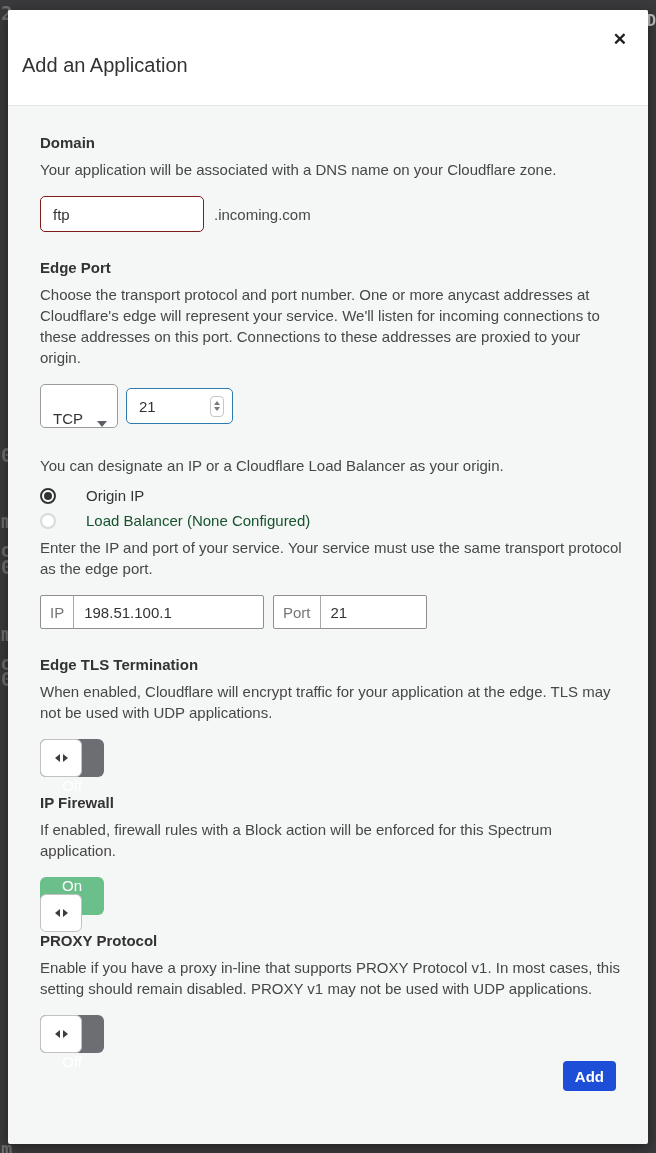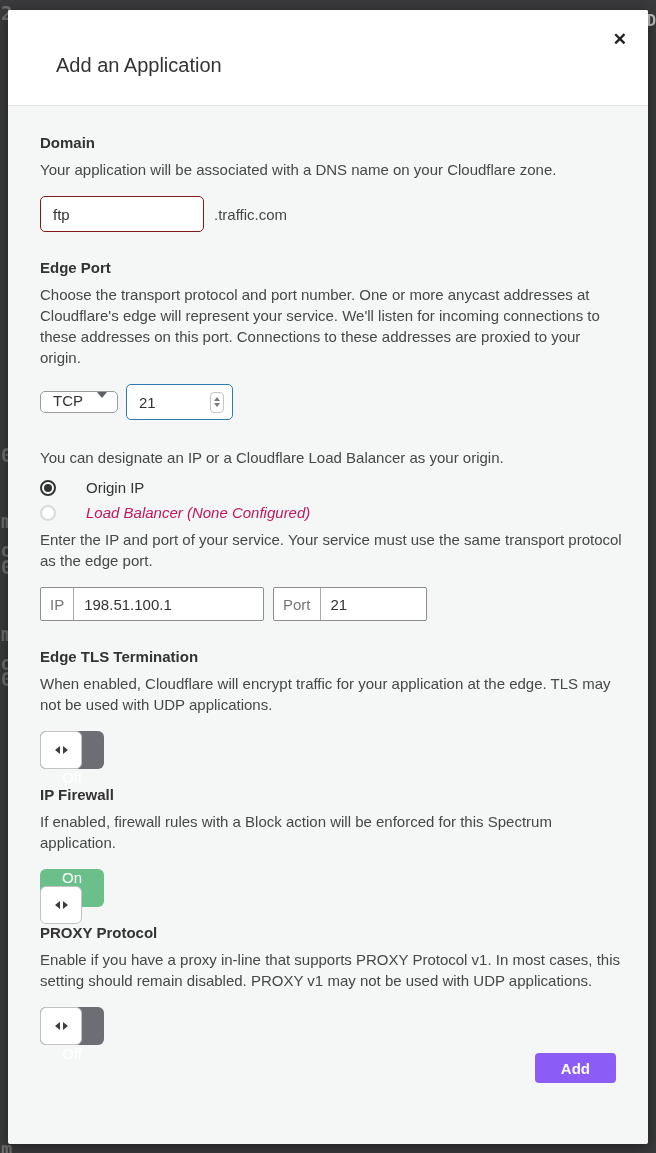--- a/index.html
+++ b/index.html
@@ -40,21 +40,21 @@
     border-radius:2px;
     box-shadow:0 3px 14px rgba(0,0,0,.45);
   }
   .modal-header {
     position:relative;
     height:96px; background:#fff;
     border-bottom:1px solid #e4e4e4;
     border-radius:2px 2px 0 0;
   }
   .modal-title {
-    position:absolute; left:48px; top:44px;
+    position:absolute; left:14px; top:44px;
     font-size:20px; color:#333; font-weight:400;
   }
   .close-btn {
     position:absolute; top:21px; right:21px;
     font-size:17px; font-weight:bold; color:#1f1f1f;
     cursor:pointer; line-height:1;
   }
 
   .modal-body { padding:28px 32px 0 32px; }
 
@@ -79,24 +79,24 @@
     border:1px solid #7f1d1d; border-radius:5px;
     background:#fff; padding:0 12px;
     font-size:15px; color:#333;
     font-family:"Liberation Sans", sans-serif;
     outline:none;
   }
   .suffix { font-size:15px; color:#474747; margin-left:10px; }
 
   
   .select-box {
-    width:78px; height:22px;
+    width:78px; height:44px;
     border:1px solid #9b9b9b; border-radius:5px;
     background:#fff; padding:0 10px 0 12px;
-    display:flex; align-items:flex-start; justify-content:space-between;
+    display:flex; align-items:flex-end; justify-content:space-between;
     font-size:15px; color:#333; cursor:pointer;
   }
   .tri-down-lg {
     width:0; height:0;
     border-left:5px solid transparent; border-right:5px solid transparent;
     border-top:6px solid #5c6066;
   }
 
   
   .number-box {
@@ -124,21 +124,21 @@
   .radio-row { display:flex; align-items:center; margin-bottom:8px; }
   .radio-outer {
     width:16px; height:16px; border-radius:50%;
     border:2px solid #333; background:#fff;
     display:flex; align-items:center; justify-content:center;
     margin-right:14px; flex:none;
   }
   .radio-dot { width:8px; height:8px; border-radius:50%; background:#333; }
   .radio-label { font-size:15px; color:#333;margin-left:16px; }
   .radio-row.disabled .radio-outer { border-color:#d9d9d9; }
-  .radio-row.disabled .radio-label { color:#be185d;font-style:italic; }
+  .radio-row.disabled .radio-label { color:#14532d; }
 
   
   .input-group {
     display:flex; align-items:stretch; height:34px;
     border:1px solid #8e8e8e; border-radius:2px; background:#fff;
   }
   .ig-label {
     display:flex; align-items:center; padding:0 9px;
     font-size:15px; color:#767676;
     border-right:1px solid #aaa;
@@ -167,22 +167,22 @@
   .toggle-label {
     flex:1; display:flex; align-items:center; justify-content:center;
     color:#fff;
   }
   .tri-left  { width:0;height:0;border-top:4px solid transparent;border-bottom:4px solid transparent;border-right:5px solid #3d3d3d; }
   .tri-right { width:0;height:0;border-top:4px solid transparent;border-bottom:4px solid transparent;border-left:5px solid #3d3d3d; }
 
   
   .footer-row { display:flex; justify-content:flex-end; }
   .add-btn {
-    height:30px; padding:0 26px;
-    background:#8b5cf6; border:none; border-radius:4px;
+    height:30px; padding:0 12px;
+    background:#1d4ed8; border:none; border-radius:4px;
     color:#fff; font-size:15px; font-weight:600;
     font-family:"Liberation Sans", sans-serif;
     cursor:pointer;
   }
 </style>
 </head>
 <body>
 
 <div class="bg-left">
   <span class="bg-glyph">2</span>
@@ -204,21 +204,21 @@
     <div class="close-btn">✕</div>
   </div>
 
   <div class="modal-body">
 
     <div class="section">
       <div class="section-heading">Domain</div>
       <div class="section-desc">Your application will be associated with a DNS name on your Cloudflare zone.</div>
       <div class="control-row">
         <input class="text-input" type="text" value="ftp" style="">
-        <span class="suffix">.traffic.com</span>
+        <span class="suffix">.incoming.com</span>
       </div>
     </div>
 
     <div class="section">
       <div class="section-heading">Edge Port</div>
       <div class="section-desc">Choose the transport protocol and port number. One or more anycast addresses at Cloudflare's edge will represent your service. We'll listen for incoming connections to these addresses on this port. Connections to these addresses are proxied to your origin.</div>
       <div class="control-row">
         <div class="select-box">
           <span>TCP</span>
           <span class="tri-down-lg"></span>

